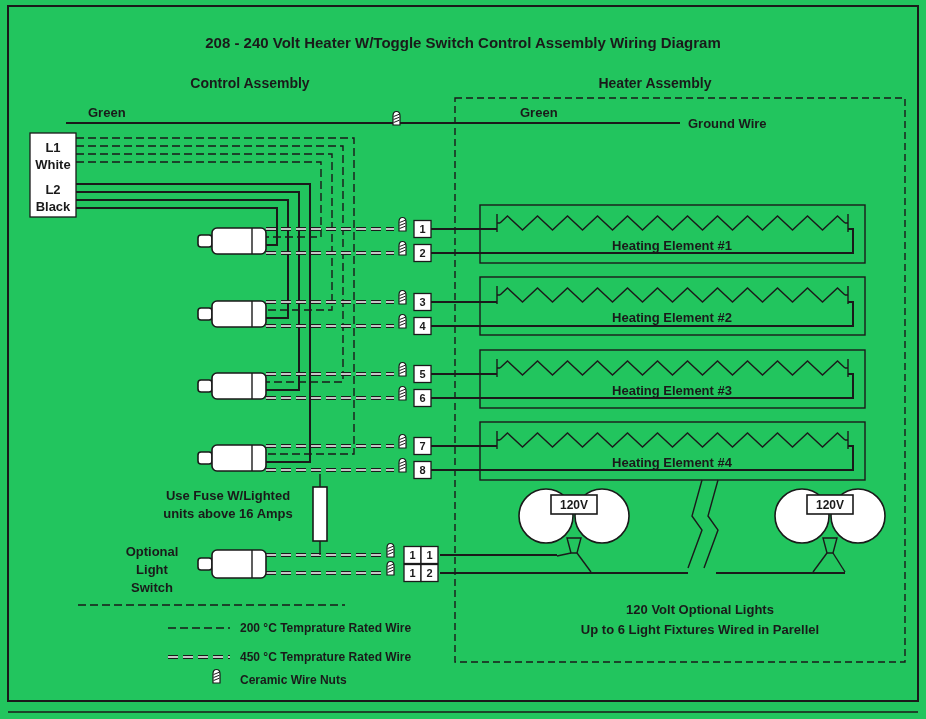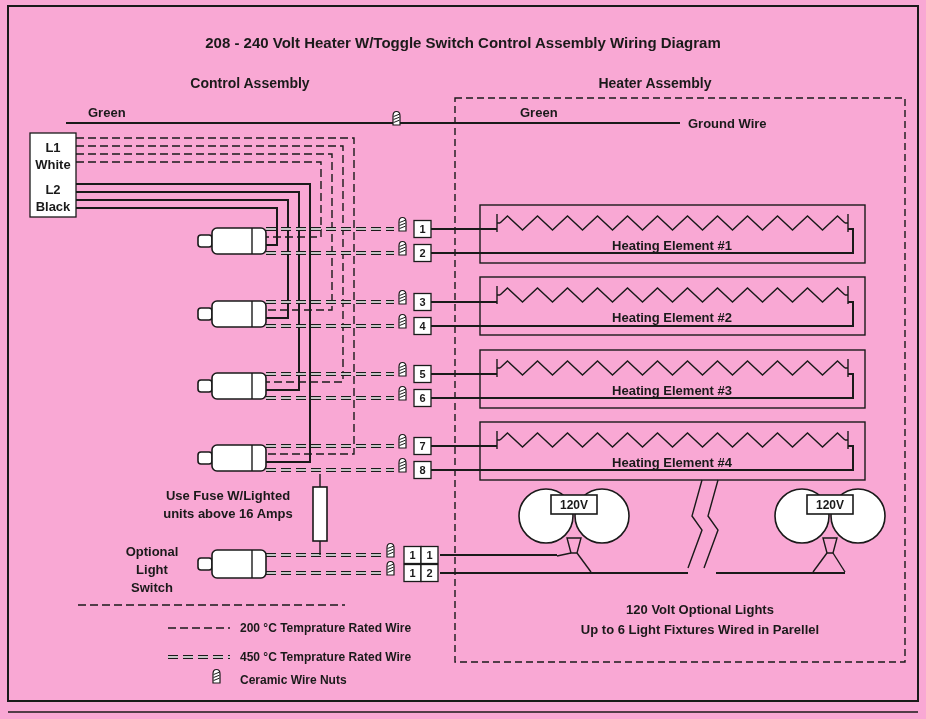--- a/index.html
+++ b/index.html
@@ -1,16 +1,16 @@
 <!DOCTYPE html>
 <html><head>
 <meta charset="utf-8">
 <style>
   html,body{margin:0;padding:0;background:#fff;}
-  #page{position:relative;width:926px;height:719px;background:#f9a8d4;}
+  #page{position:relative;width:926px;height:719px;background:#22c55e;}
   svg{display:block;}
   svg text{font-family:"Liberation Sans",sans-serif;font-weight:700;fill:#1a1a1a;}
   .t15{font-size:15px}.t14{font-size:14px}.t13{font-size:13px}.t12{font-size:12px}.t11{font-size:11px}
   .mid{text-anchor:middle}
   .ln{stroke:#1a1a1a;stroke-width:2;fill:none}
   .ln14{stroke:#1a1a1a;stroke-width:1.4;fill:none}
   .w200{stroke:#1a1a1a;stroke-width:1.4;fill:none;stroke-dasharray:8 4}
   .w450{stroke:#1a1a1a;stroke-width:3.8;fill:none;stroke-dasharray:10 5}
   .w450i{stroke:#fff;stroke-width:1.7;fill:none;stroke-dasharray:10 5}
   .box{fill:#fff;stroke:#1a1a1a;stroke-width:1.6}

